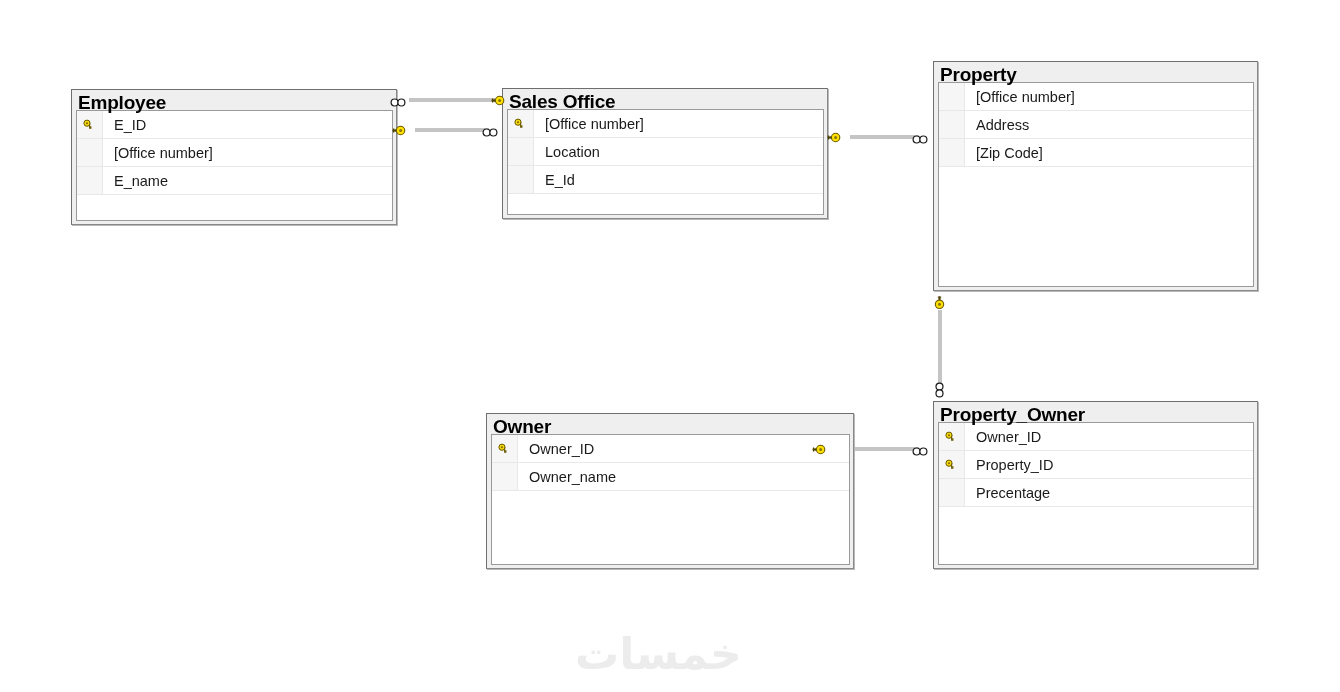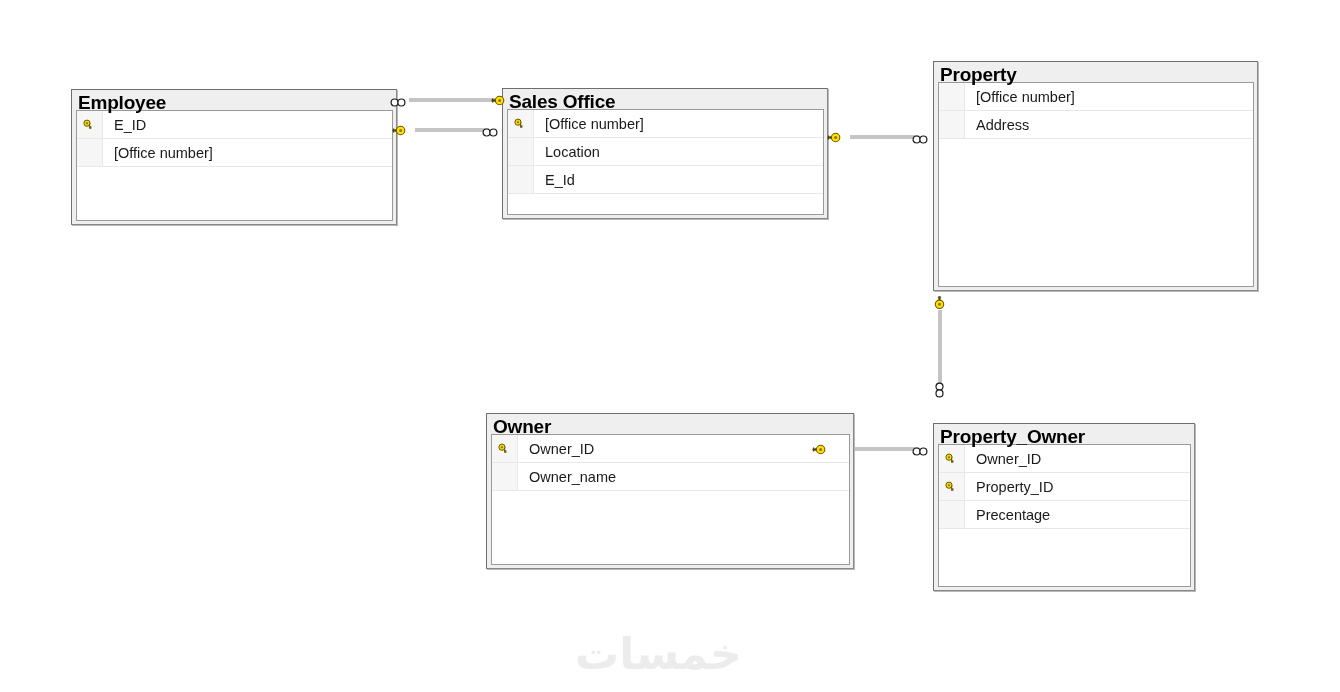--- a/index.html
+++ b/index.html
@@ -137,20 +137,24 @@
               <circle cx="4" cy="4.2" r="1.05" fill="#7a6a10"></circle>
               <path d="M6.6 4.6 L6.6 9.3 L7.9 9.3 L7.9 7.9 L7.0 7.9" fill="none" stroke="#6b5a00" stroke-width="1.1"></path>
             </svg>
           </div>
           <div class="colname">E_ID</div>
         </div>
         <div class="row nokey">
           <div class="keycell"></div>
           <div class="colname">[Office number]</div>
         </div>
+        <div class="row nokey">
+          <div class="keycell"></div>
+          <div class="colname">E_name</div>
+        </div>
         <div class="row filler">
           <div class="keycell" style="background: rgb(255, 255, 255); border-right: none;"></div>
         </div>
       </div>
     </div>
     <div class="table-box" style="left: 502px; top: 88px; width: 326px; height: 131px; text-align: center;">
       <div class="table-title">Sales Office</div>
       <div class="grid" style="top: 20px;">
         <div class="row pk">
           <div class="keycell">
@@ -179,20 +183,24 @@
       <div class="table-title">Property</div>
       <div class="grid" style="top: 20px;">
         <div class="row nokey">
           <div class="keycell"></div>
           <div class="colname">[Office number]</div>
         </div>
         <div class="row nokey">
           <div class="keycell"></div>
           <div class="colname">Address</div>
         </div>
+        <div class="row nokey">
+          <div class="keycell"></div>
+          <div class="colname">[Zip Code]</div>
+        </div>
         <div class="row filler">
           <div class="keycell" style="background: rgb(255, 255, 255); border-right: none;"></div>
         </div>
       </div>
     </div>
     <div class="table-box" style="left: 486px; top: 413px; width: 368px; height: 156px;">
       <div class="table-title">Owner</div>
       <div class="grid" style="top: 20px;">
         <div class="row pk">
           <div class="keycell">
@@ -206,21 +214,21 @@
         </div>
         <div class="row nokey">
           <div class="keycell"></div>
           <div class="colname">Owner_name</div>
         </div>
         <div class="row filler">
           <div class="keycell" style="background: rgb(255, 255, 255); border-right: none;"></div>
         </div>
       </div>
     </div>
-    <div class="table-box" style="left: 933px; top: 423px; width: 262px; height: 168px;">
+    <div class="table-box" style="left: 933px; top: 401px; width: 325px; height: 168px;">
       <div class="table-title">Property_Owner</div>
       <div class="grid" style="top: 20px;">
         <div class="row pk">
           <div class="keycell">
             <svg class="keyicon" viewBox="0 0 13 11">
               <circle cx="4" cy="4.2" r="3.1" fill="#f7d90b" stroke="#6b5a00" stroke-width="1"></circle>
               <circle cx="4" cy="4.2" r="1.05" fill="#7a6a10"></circle>
               <path d="M6.6 4.6 L6.6 9.3 L7.9 9.3 L7.9 7.9 L7.0 7.9" fill="none" stroke="#6b5a00" stroke-width="1.1"></path>
             </svg>
           </div>

